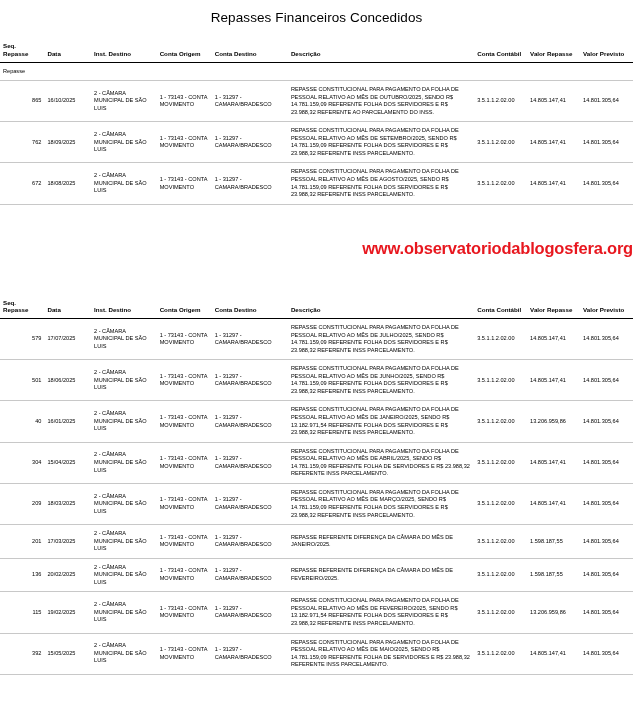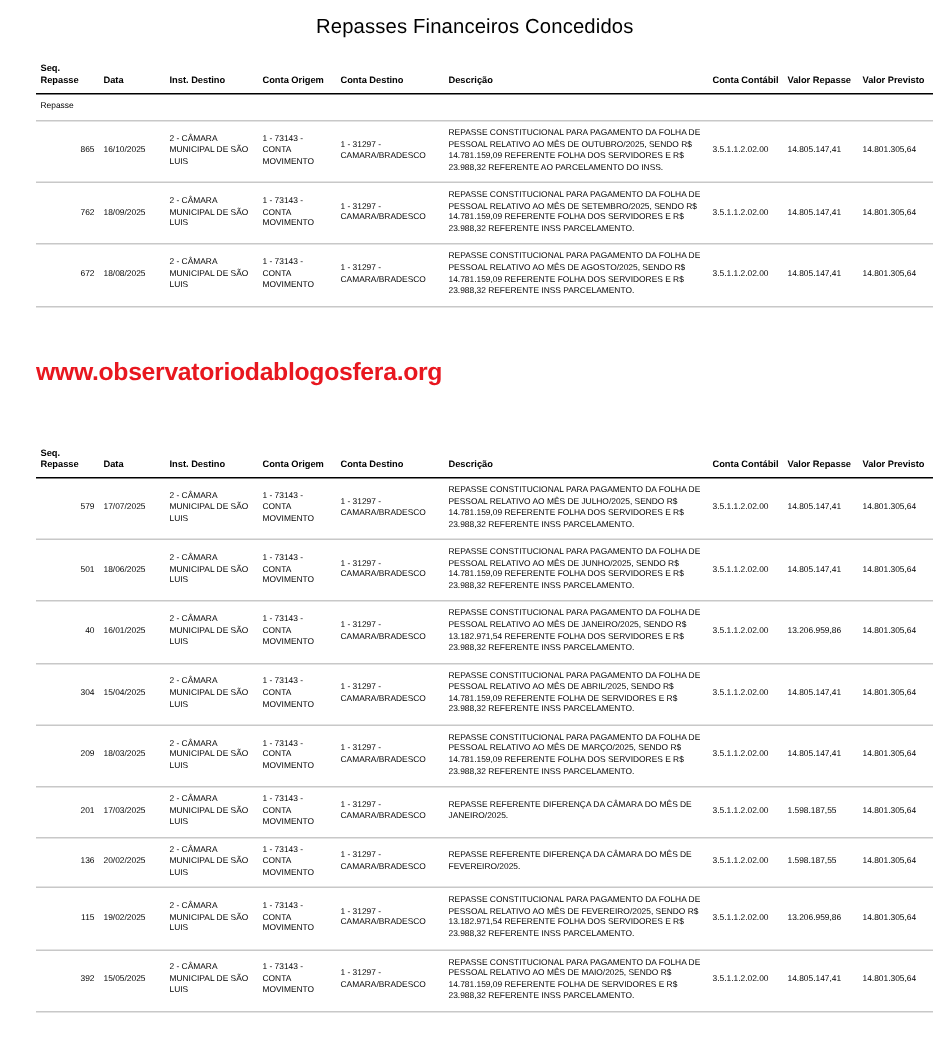--- a/index.html
+++ b/index.html
@@ -9,21 +9,21 @@
     background: #ffffff;
   }
   body {
     width: 633px;
     min-height: 702px;
     font-family: "Liberation Sans", sans-serif;
     color: #000000;
   }
   .page {
     width: 633px;
-    padding: 0 24px;
+    padding: 0 0;
   }
   .doc-title {
     text-align: center;
     font-size: 13.5px;
     font-weight: normal;
     margin: 10px 0 14px 0;
     letter-spacing: 0.1px;
   }
   table.repasses {
     width: 100%;
@@ -56,21 +56,21 @@
   .col-vrep   { width: 50px; }
   .col-vprev  { width: 50px; }
   th.col-seq  { text-align: left; }
   td.num      { text-align: right; }
   .group-label {
     font-size: 6.2px;
     padding: 3px 3px 2px 3px;
     border-bottom: none;
   }
   .watermark {
-    text-align: left;
+    text-align: right;
     color: #e8171f;
     font-size: 16.5px;
     font-weight: bold;
     margin: 34px 0 38px 0;
     letter-spacing: -0.2px;
   }
 </style>
 </head>
 <body>
 

